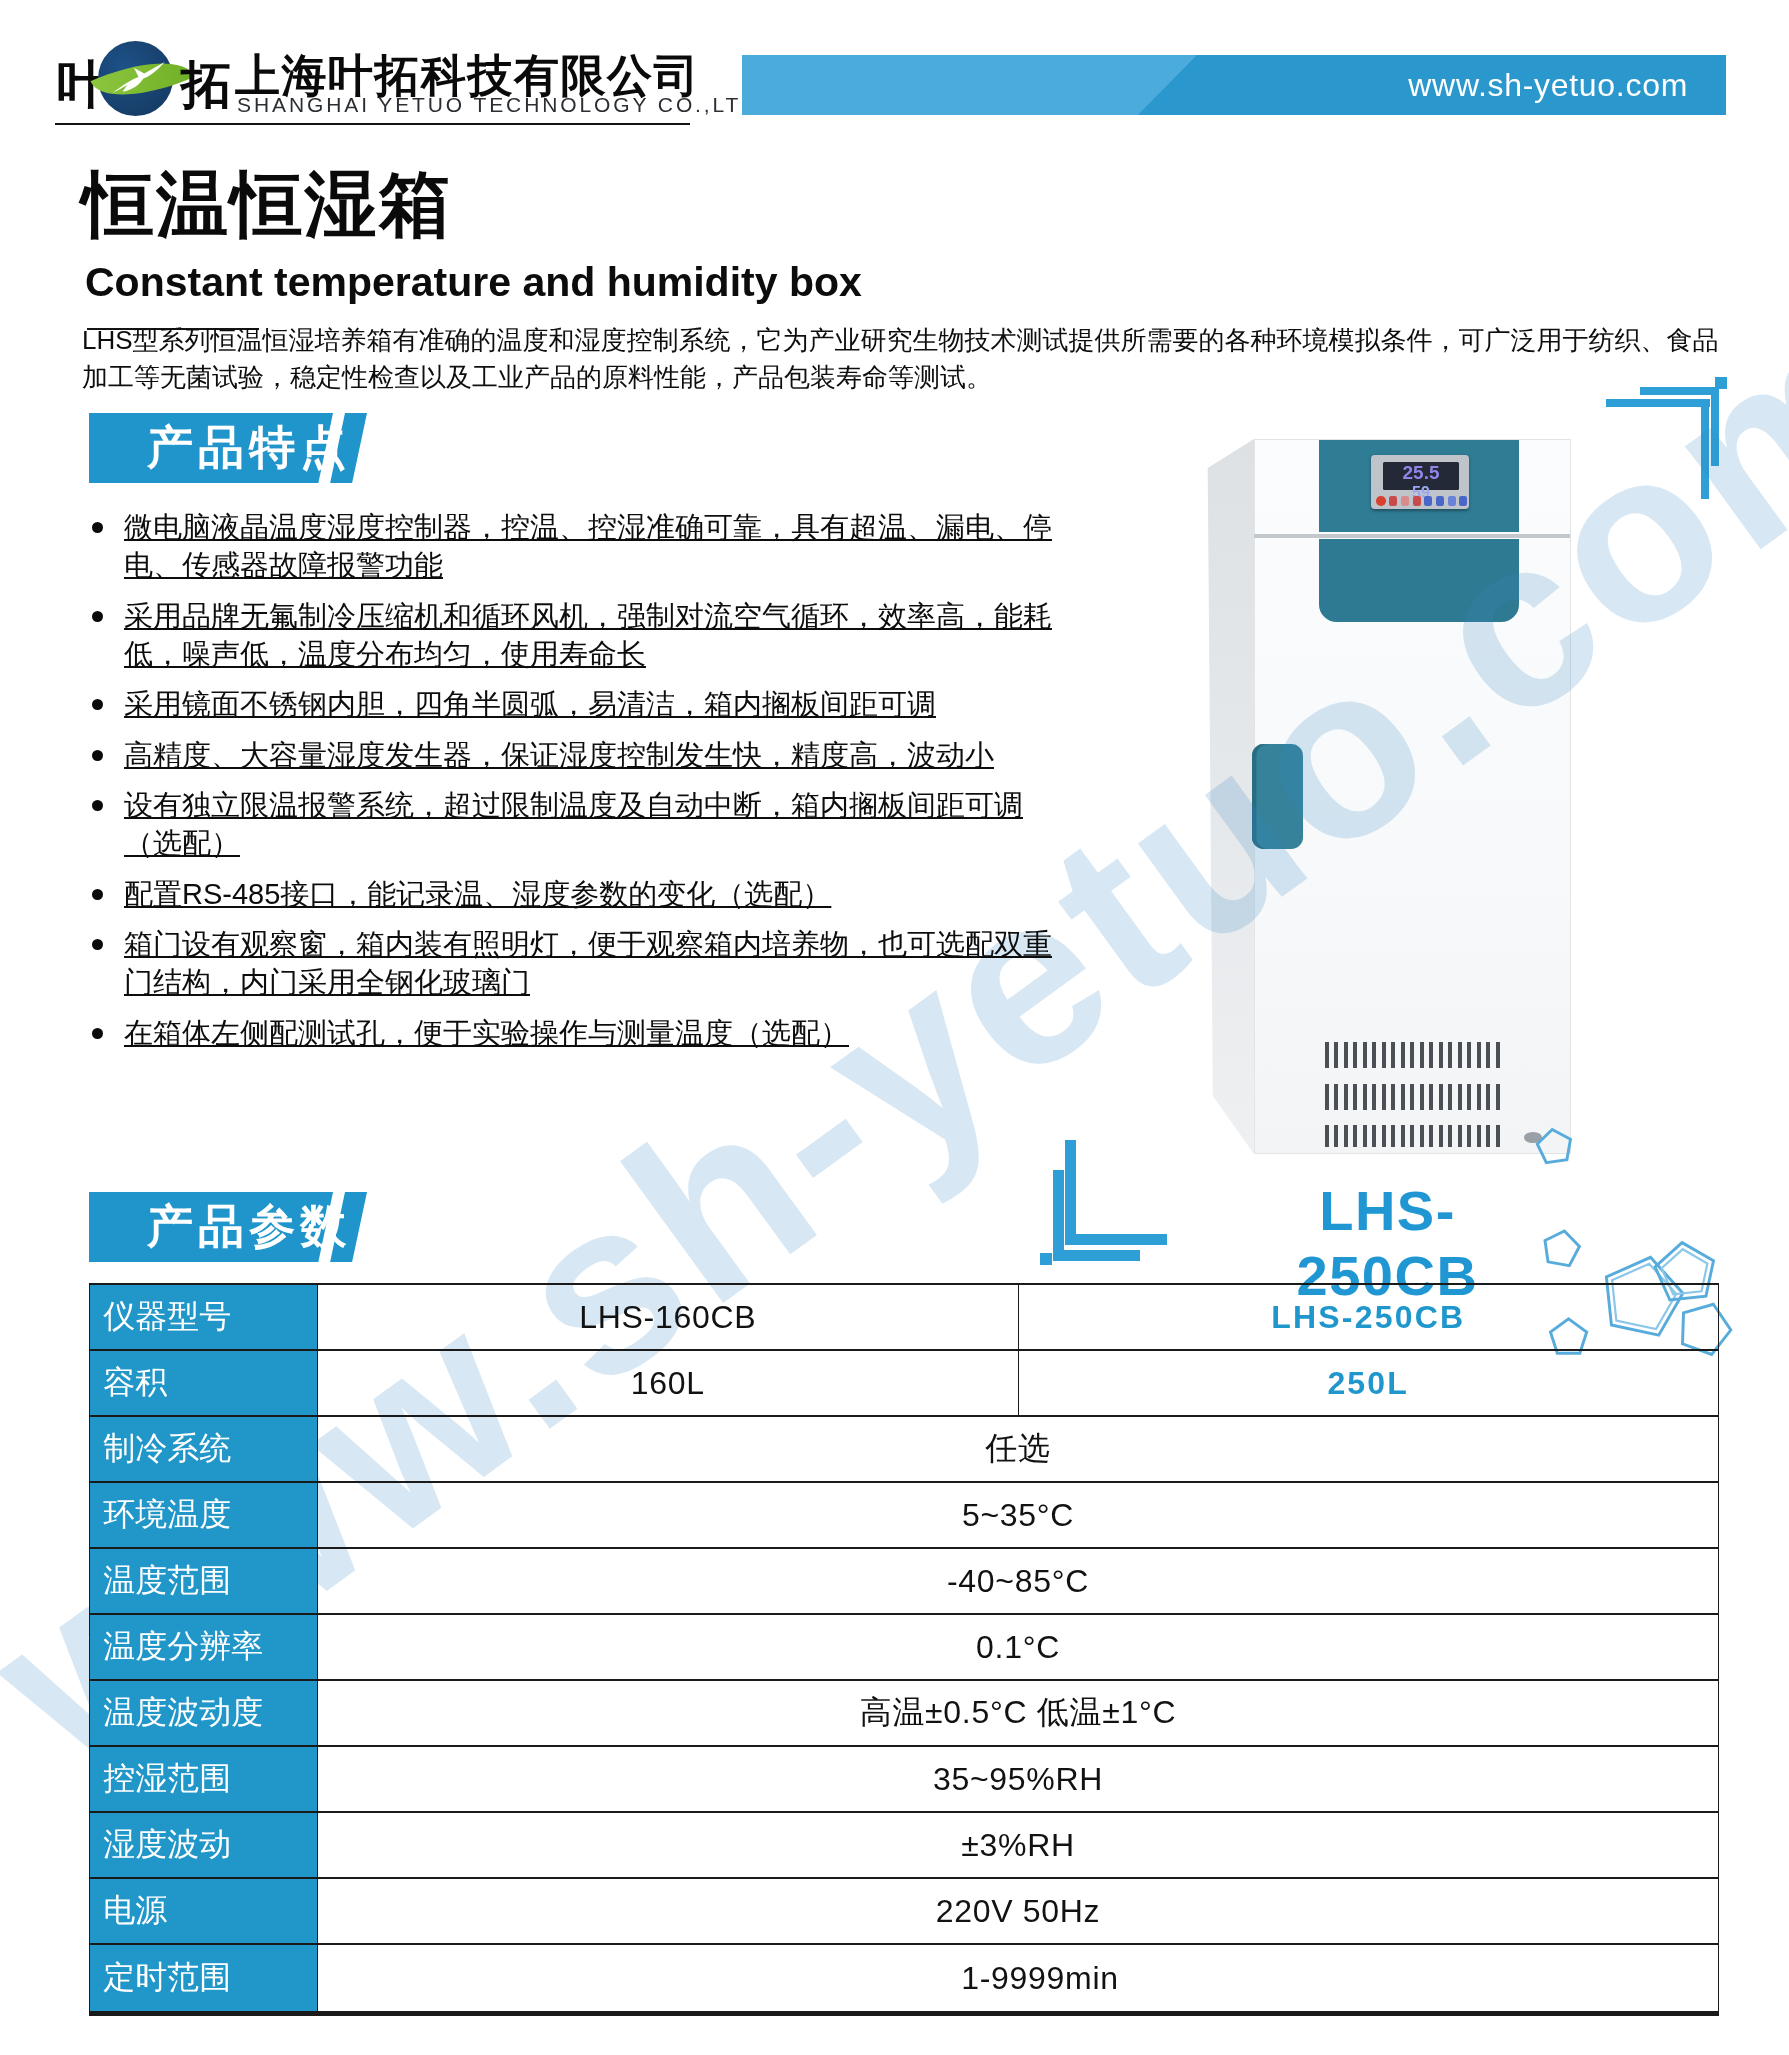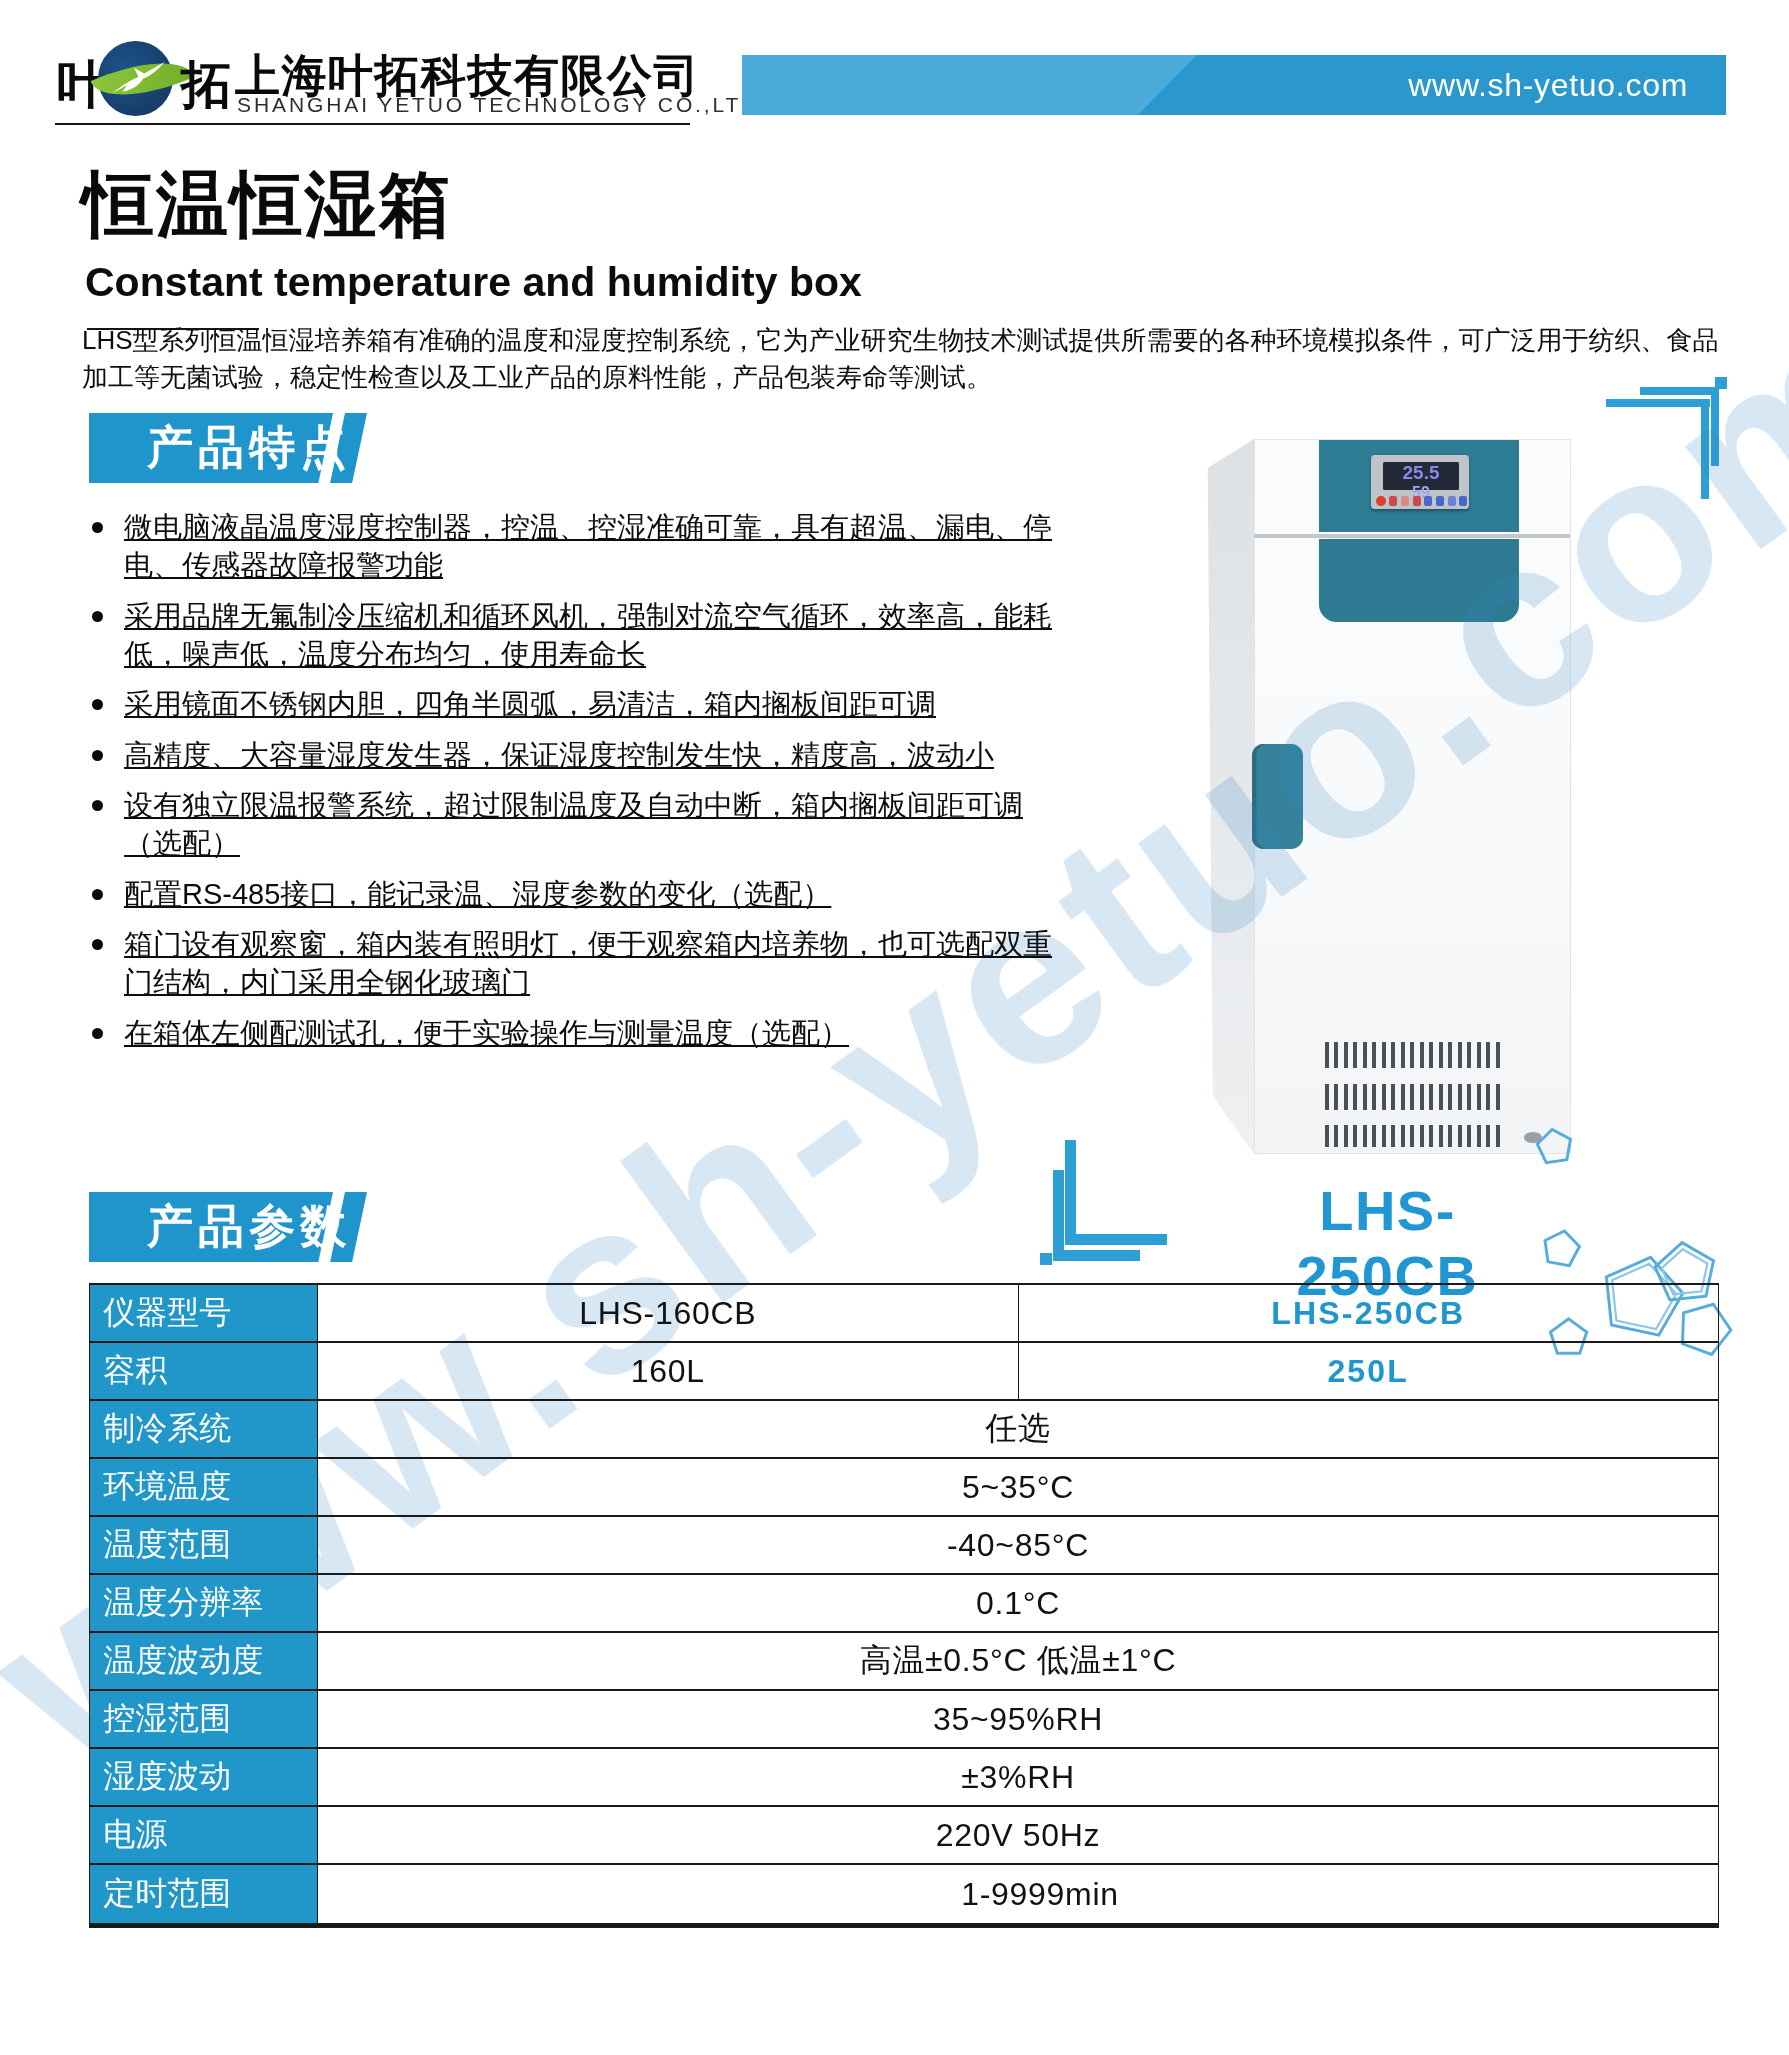--- a/index.html
+++ b/index.html
@@ -75,21 +75,21 @@
   
   .model-label{position:absolute;left:1248px;top:1178px;width:279px;text-align:center;
     font-size:56px;font-weight:800;color:#2097D3;letter-spacing:1.5px;z-index:3;}
   .bar{position:absolute;background:#2D9ED6;}
   .deco{z-index:3;}
   .pentagons{position:absolute;left:1468px;top:1116px;width:323px;height:250px;z-index:3;}
   
   .params-table{position:absolute;left:89px;top:1283px;width:1630px;z-index:3;
     border-top:2.9px solid #1a1a1a;border-bottom:5.1px solid #1a1a1a;
     border-left:1.5px solid #1a1a1a;border-right:1.5px solid #1a1a1a;box-sizing:border-box;}
-  .t-row{display:flex;height:58px;border-bottom:2.9px solid #1a1a1a;box-sizing:border-box;}
+  .t-row{display:flex;height:66px;border-bottom:2.9px solid #1a1a1a;box-sizing:border-box;}
   .t-row:last-child{border-bottom:none;gap:44px;}
   .t-label{width:228px;background:#2196C9;color:#ffffff;font-size:32px;
     display:flex;align-items:center;padding-left:13.2px;box-sizing:border-box;
     border-right:1.5px solid #1a1a1a;}
   .t-val{flex:1;display:flex;align-items:center;justify-content:center;
     font-size:32px;font-weight:500;color:#121212;letter-spacing:0.7px;}
   .t-val.t-hl{color:#1F96CC;font-weight:700;letter-spacing:2.2px;border-left:1.5px solid #1a1a1a;}
 </style>
 </head>
 <body>

